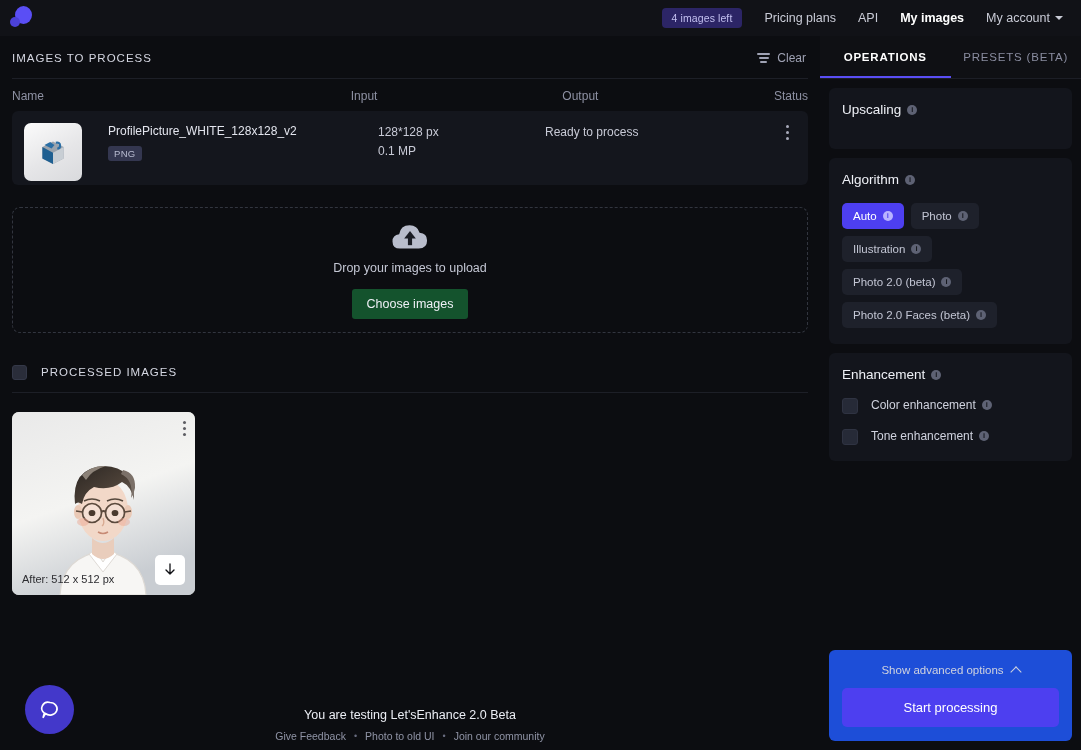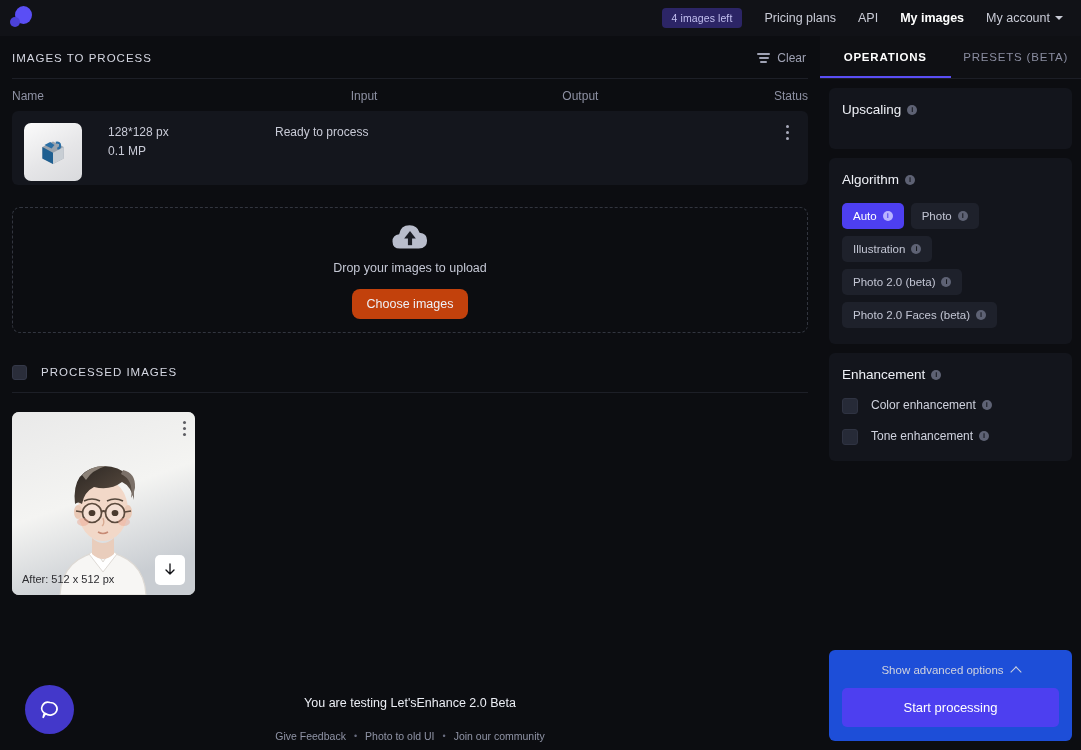--- a/index.html
+++ b/index.html
@@ -107,22 +107,22 @@
   
   .dropzone {
     margin: 22px 12px 0 12px; height: 126px;
     border: 1px dashed #32353f; border-radius: 8px;
     display: flex; flex-direction: column; align-items: center; justify-content: center;
   }
   .cloud { width: 40px; height: 30px; position: relative; margin-bottom: 10px; }
   .cloud svg { width: 40px; height: 30px; }
   .dz-text { font-size: 12.5px; color: #c4c7d4; margin-bottom: 14px; }
   .choose-btn {
-    background: #c2410c; color: #eef0f6; border: none;
-    font-size: 12.5px; padding: 8px 15px; border-radius: 8px; cursor: pointer;
+    background: #14532d; color: #eef0f6; border: none;
+    font-size: 12.5px; padding: 8px 15px; border-radius: 3px; cursor: pointer;
     font-family: "Liberation Sans", sans-serif;
   }
 
   
   .processed-head {
     display: flex; align-items: center; gap: 14px;
     padding: 0 12px; margin-top: 28px; height: 22px;
   }
   .checkbox {
     width: 15px; height: 15px; border-radius: 3px;
@@ -161,21 +161,21 @@
     background: #4338ca; display: flex; align-items: center; justify-content: center;
     cursor: pointer; z-index: 20;
   }
   .chat-fab svg { width: 24px; height: 24px; }
 
   
   .footer {
     position: absolute; left: 0; bottom: 8px; width: 820px;
     text-align: center;
   }
-  .footer-title { font-size: 12.5px; color: #eceef5; margin-bottom: 20px; }
+  .footer-title { font-size: 12.5px; color: #eceef5; margin-bottom: 8px; }
   .footer-links { font-size: 10.5px; color: #9094a6; display: flex; justify-content: center; align-items: center; gap: 8px; }
   .footer-links a { color: #9094a6; text-decoration: none; }
   .fdot { color: #696d80; font-size: 9px; }
 
   
   .right {
     width: 261px; background: #0c0d11;
     display: flex; flex-direction: column; position: relative;
   }
   .tabs { display: flex; height: 42px; }
@@ -297,20 +297,24 @@
         <div class="thumb">
           <svg viewBox="0 0 48 48">
             <path d="M9 17 L24 9 L39 17 L39 33 L24 41 L9 33 Z" fill="#9aa3ad"></path>
             <path d="M9 17 L24 25 L24 41 L9 33 Z" fill="#1e5f91"></path>
             <path d="M24 25 L39 17 L39 33 L24 41 Z" fill="#c8ced4"></path>
             <path d="M12 14 L20 10 L26 14 L22 19 Z" fill="#2a6ea5"></path>
             <path d="M28 11 q6 -1 6 4 q0 4 -4 4" stroke="#2a6ea5" stroke-width="3" fill="none"></path>
           </svg>
         </div>
         <div class="file-meta">
+          <div class="fm-name">
+            <div class="fname">ProfilePicture_WHITE_128x128_v2</div>
+            <span class="tag-png">PNG</span>
+          </div>
           <div class="fm-col">
             <div>128*128 px</div>
             <div class="sub">0.1 MP</div>
           </div>
           <div class="fm-status">Ready to process</div>
           <div class="kebab">
               <i></i>
               <i></i>
               <i></i>
             </div>

